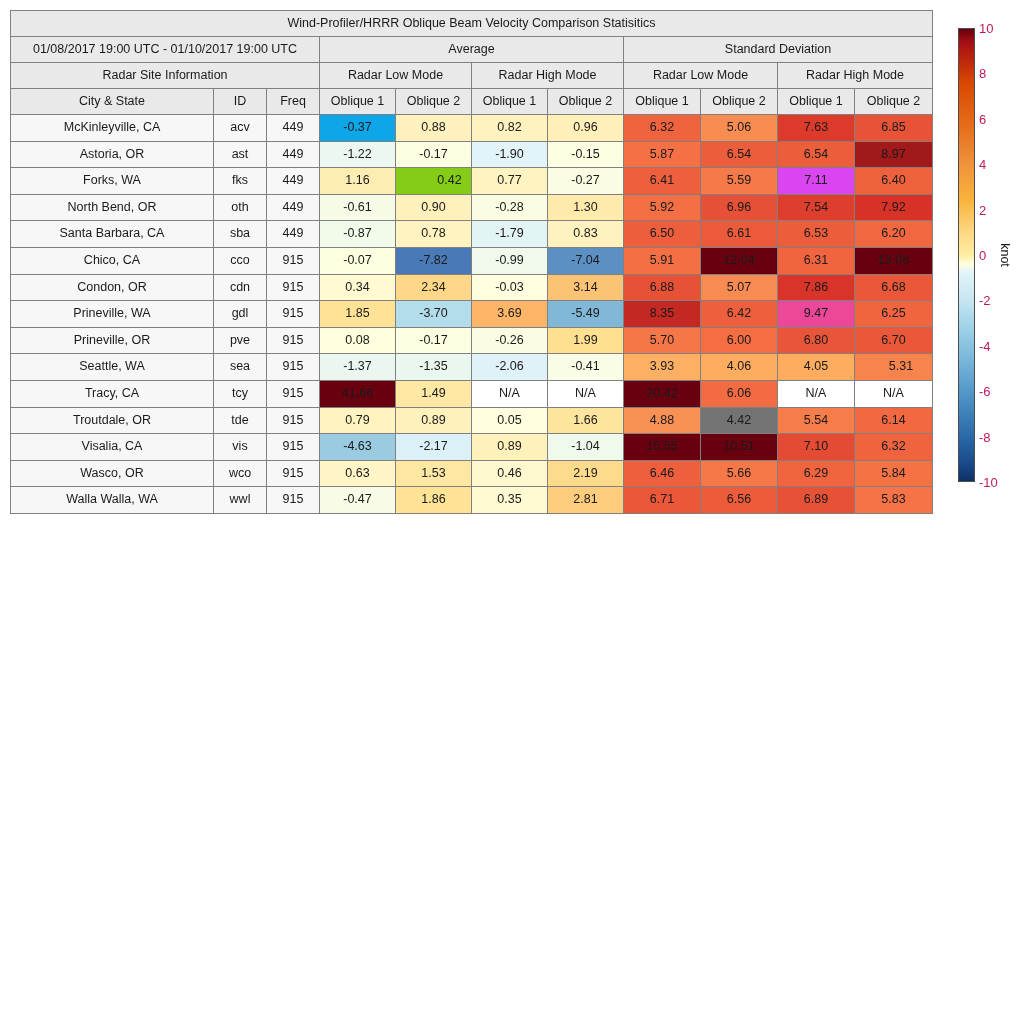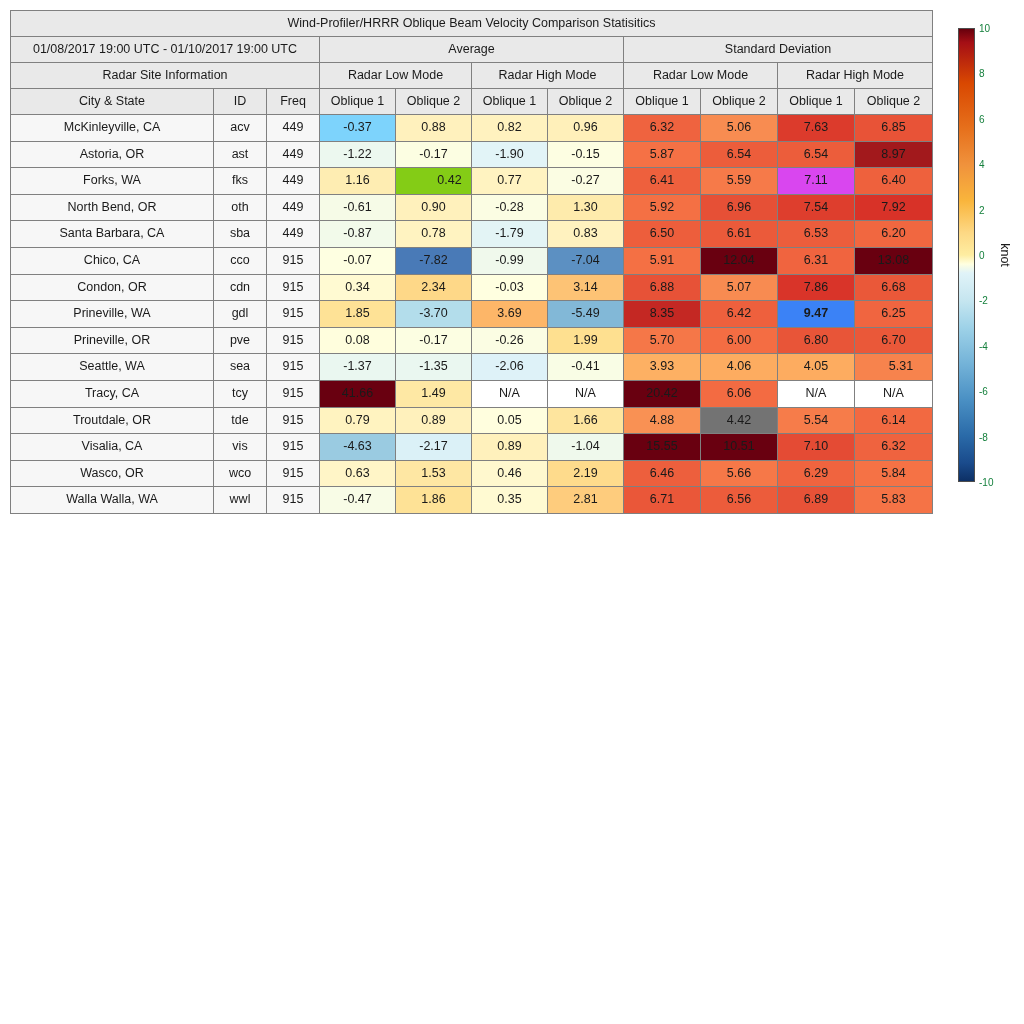--- a/index.html
+++ b/index.html
@@ -65,22 +65,22 @@
       #9ed2e8 66%,
       #74b3d8 74%,
       #4a90c4 82%,
       #2a6aa8 90%,
       #1a4b8c 96%,
       #0d3065 100%);
   }
   .cb-tick {
     position: absolute;
     left: 21px;
-    font-size: 10px;
-    color: #15803d;
+    font-size: 13px;
+    color: #be185d;
     transform: translateY(-50%);
     white-space: nowrap;
     text-align: center;
   }
   #colorbar-axis-label {
     position: absolute;
     left: 47px;
     top: 227px;
     font-size: 12.5px;
     color: #1a1a1a;
@@ -136,21 +136,21 @@
         <td>Oblique 2</td>
         <td>Oblique 1</td>
         <td>Oblique 2</td>
       </tr>
     </thead>
     <tbody id="table-body">
         <tr>
           <td class="site-cell">McKinleyville, CA</td>
           <td class="site-cell">acv</td>
           <td class="site-cell">449</td>
-          <td style="background-color: #7dd3fc;">-0.37</td>
+          <td style="background-color: #0ea5e9;">-0.37</td>
           <td style="background-color: rgb(255, 241, 189);">0.88</td>
           <td style="background-color: rgb(255, 242, 191);">0.82</td>
           <td style="background-color: rgb(255, 240, 186);">0.96</td>
           <td style="background-color: rgb(239, 99, 63);">6.32</td>
           <td style="background-color: rgb(248, 140, 81);">5.06</td>
           <td style="background-color: rgb(220, 59, 44);">7.63</td>
           <td style="background-color: rgb(232, 83, 55);">6.85</td>
         </tr>
         <tr>
           <td class="site-cell">Astoria, OR</td>
@@ -233,21 +233,21 @@
         <tr>
           <td class="site-cell">Prineville, WA</td>
           <td class="site-cell">gdl</td>
           <td class="site-cell">915</td>
           <td style="background-color: rgb(254, 226, 150);">1.85</td>
           <td style="background-color: rgb(179, 221, 235);">-3.70</td>
           <td style="background-color: rgb(253, 182, 104);">3.69</td>
           <td style="background-color: rgb(130, 184, 215);">-5.49</td>
           <td style="background-color: rgb(196, 40, 35);">8.35</td>
           <td style="background-color: rgb(238, 96, 61);">6.42</td>
-          <td style="background-color: #3b82f6; font-weight: bold;">9.47</td>
+          <td style="background-color: #ec4899;">9.47</td>
           <td style="background-color: rgb(240, 101, 64);">6.25</td>
         </tr>
         <tr>
           <td class="site-cell">Prineville, OR</td>
           <td class="site-cell">pve</td>
           <td class="site-cell">915</td>
           <td style="background-color: rgb(255, 254, 221);">0.08</td>
           <td style="background-color: rgb(252, 254, 226);">-0.17</td>
           <td style="background-color: rgb(251, 253, 227);">-0.26</td>
           <td style="background-color: rgb(254, 224, 144);">1.99</td>

